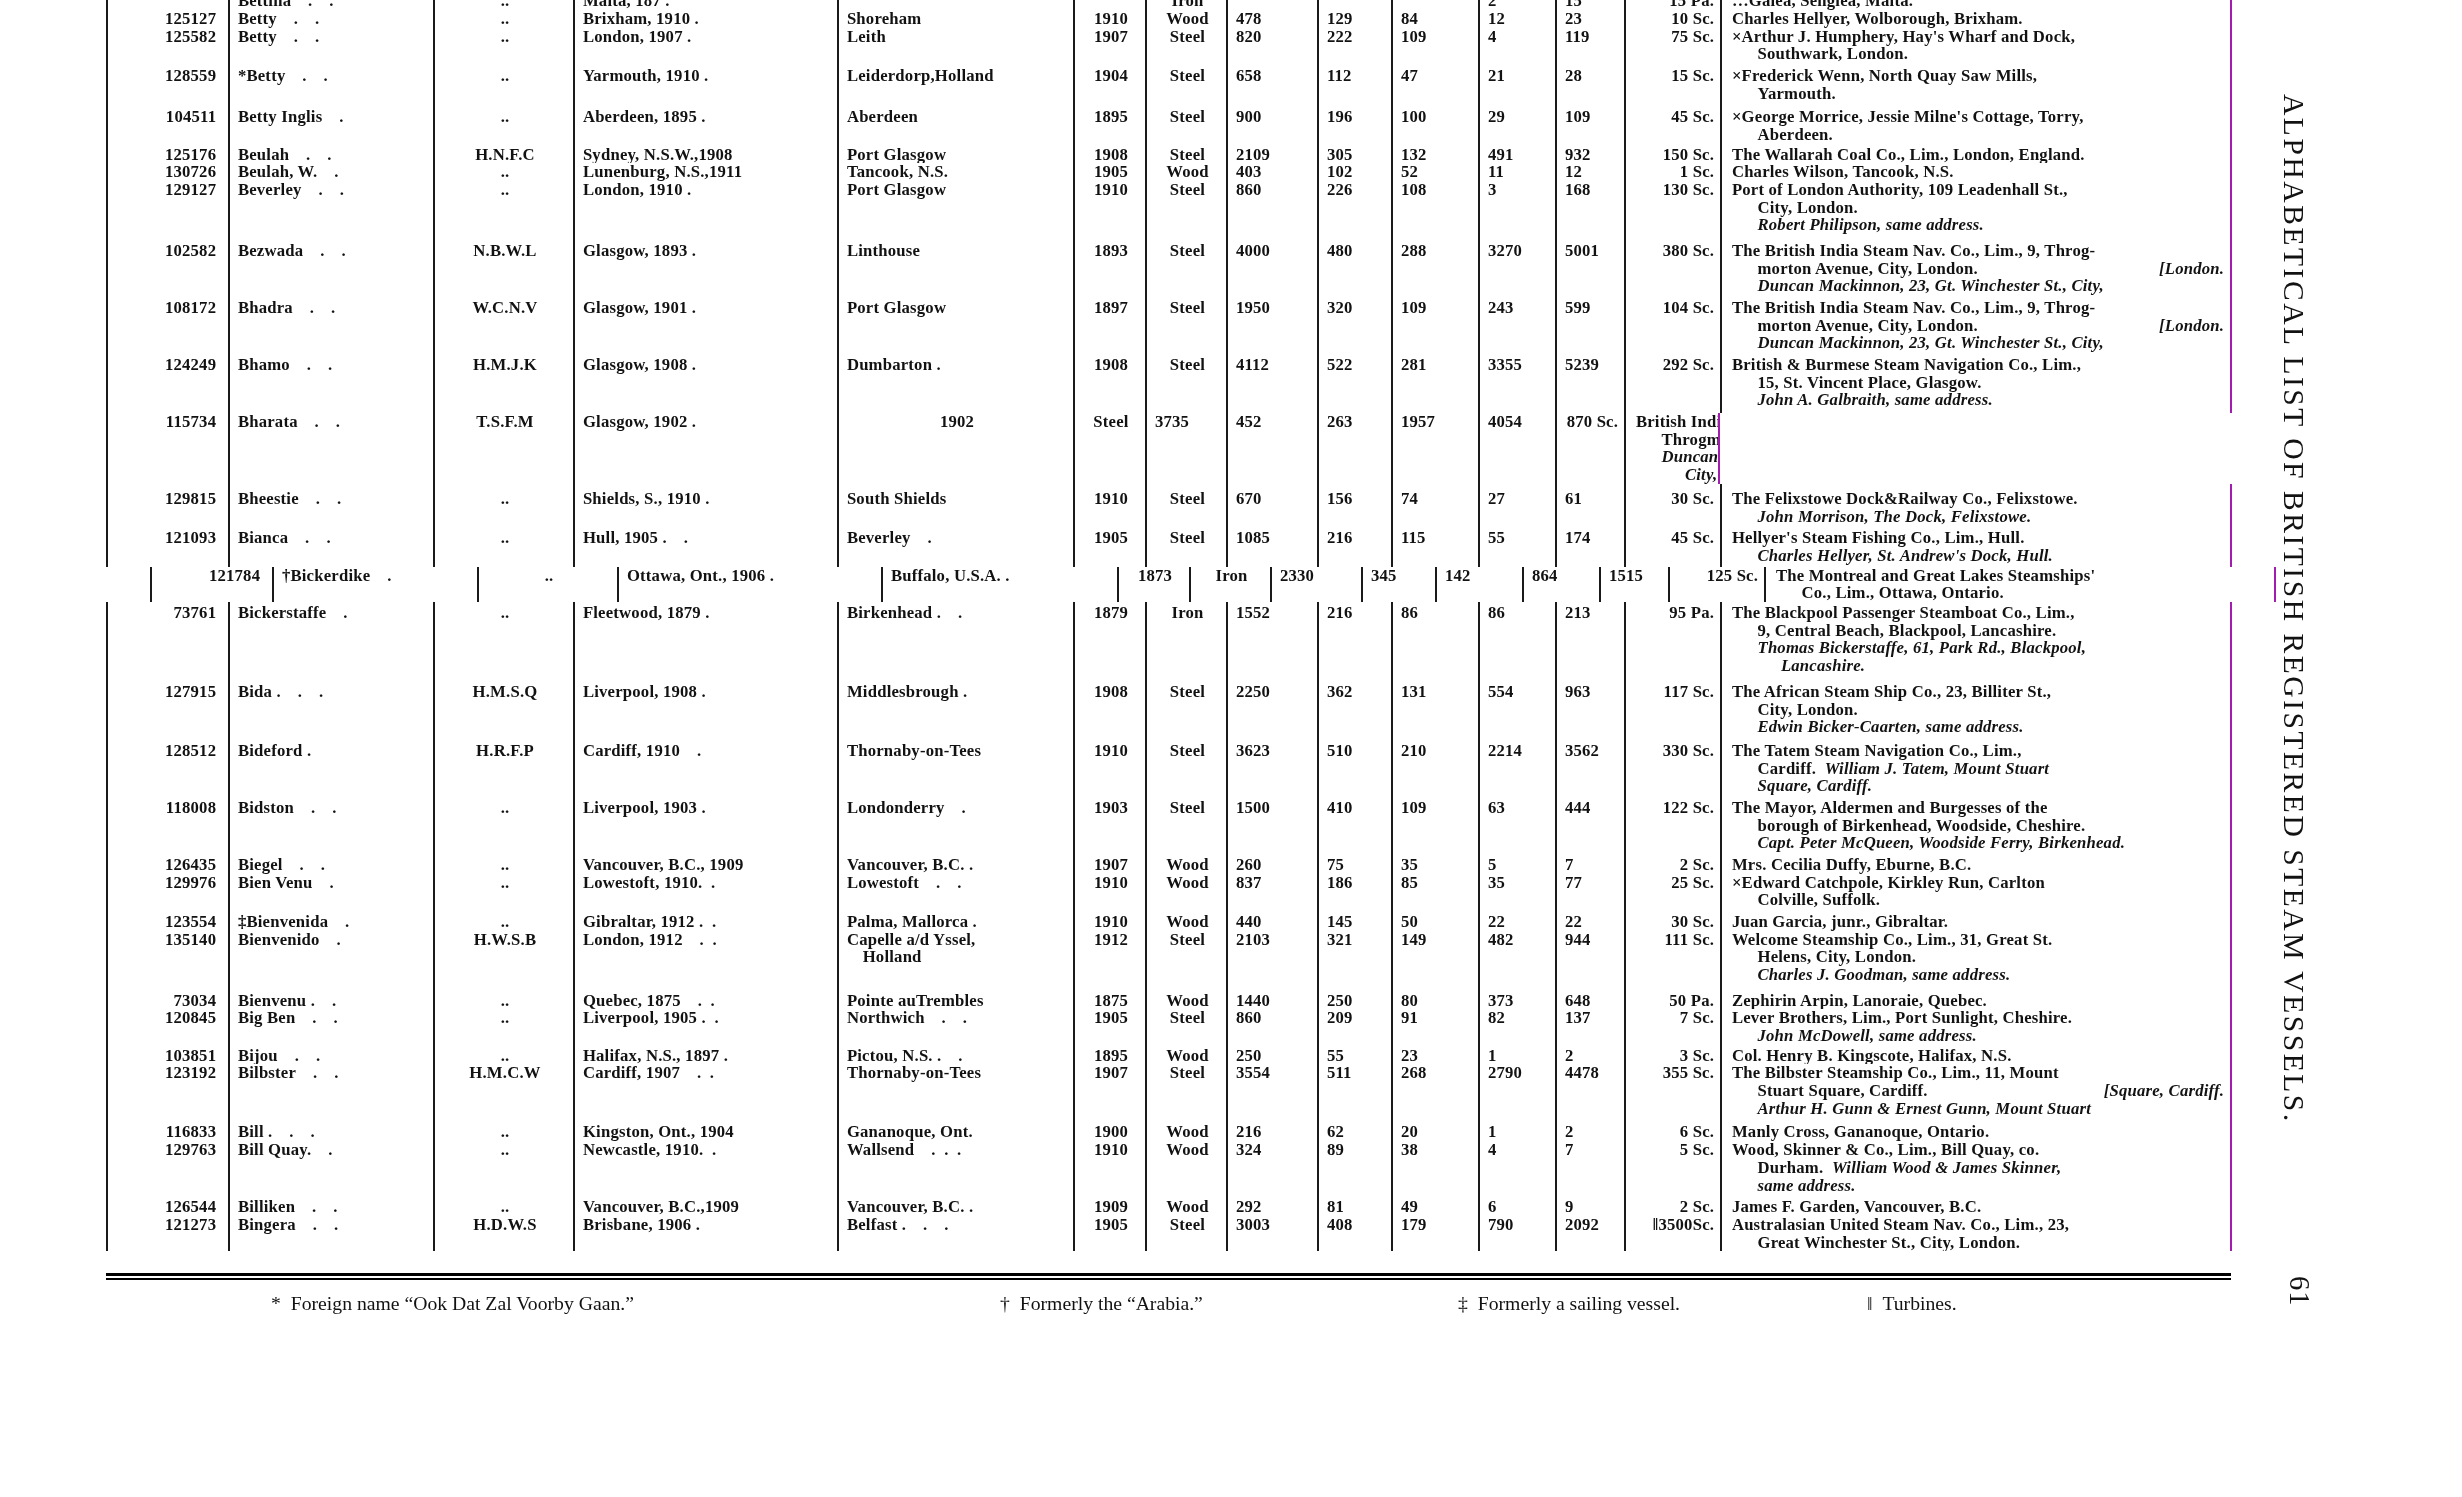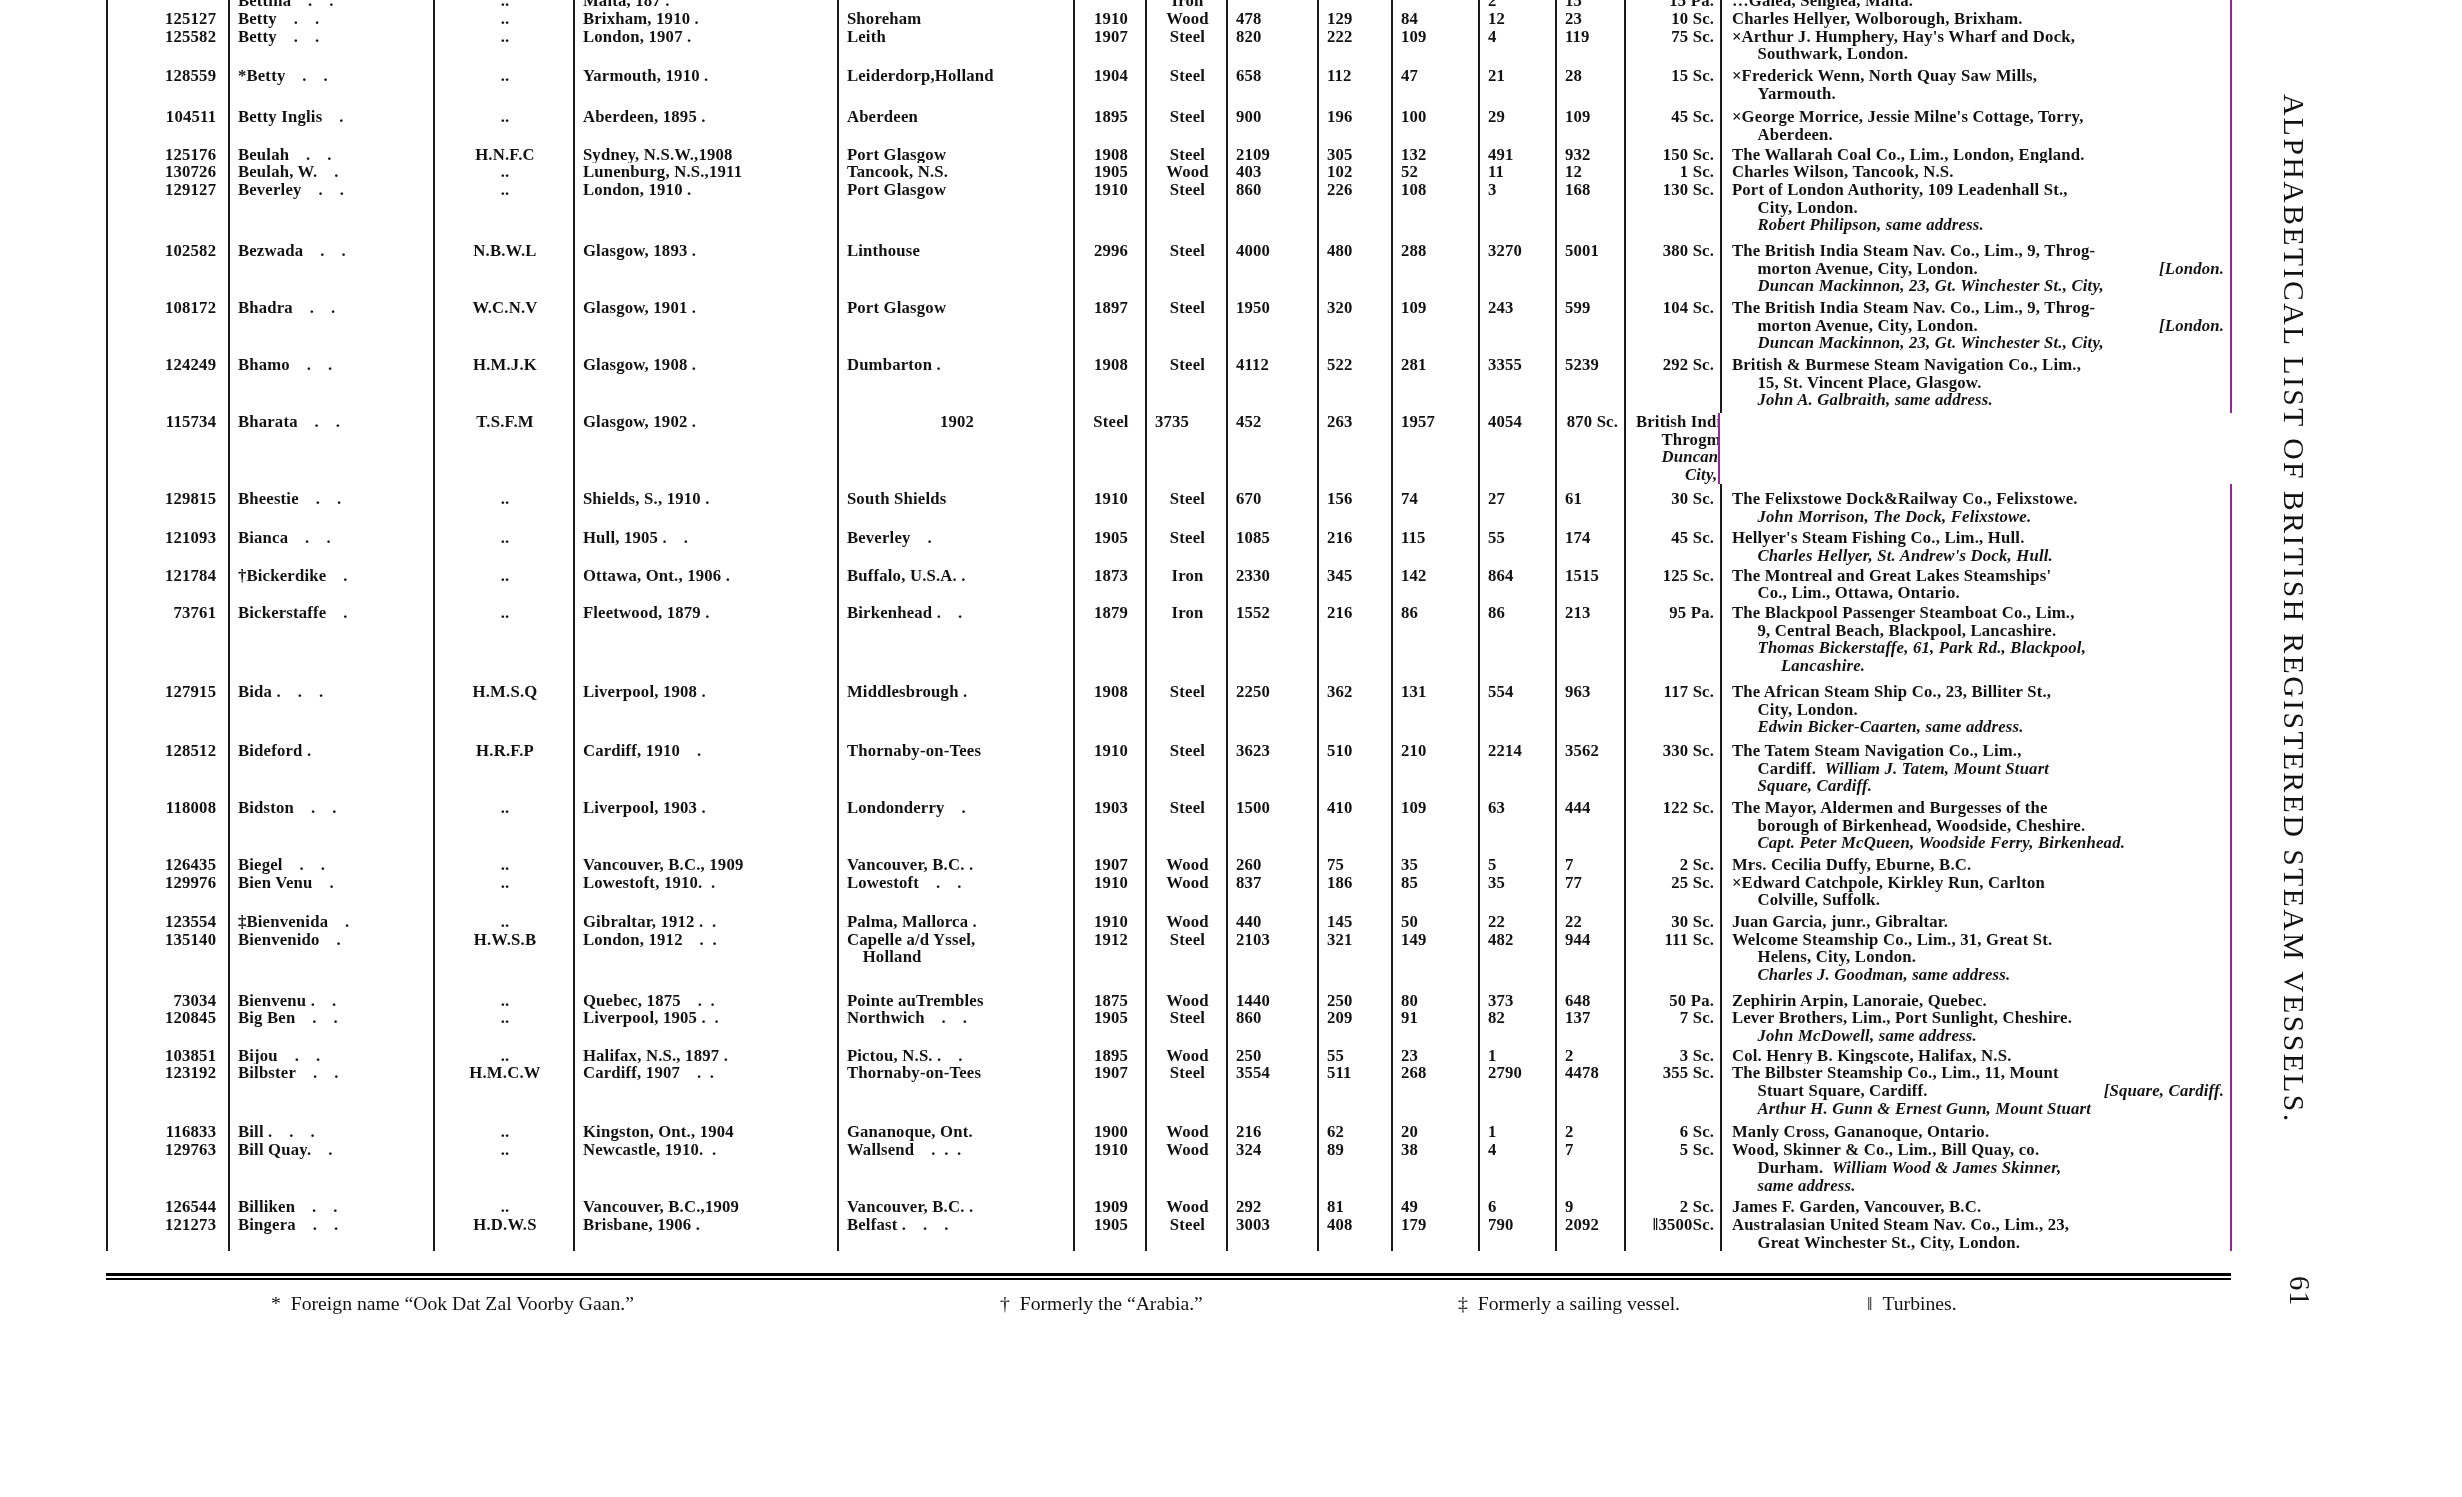--- a/index.html
+++ b/index.html
@@ -350,21 +350,21 @@
           <div class="cell c-owner"></div>
         </div>
         <div class="trow" style="grid-template-columns: 122px 205px 140px 264px 236px 72px 81px 91px 74px 87px 77px 69px 96px 512px; min-height: 53px;">
           <div class="cell c-no"><span>102582</span></div>
           <div class="cell c-name"><span>Bezwada . .</span></div>
           <div class="cell c-code"><span>N.B.W.L</span></div>
           <div class="cell c-registered"><span>Glasgow, 1893 .</span></div>
           <div class="cell c-built">
             <div class="ba-line">Linthouse</div>
           </div>
-          <div class="cell c-year"><span>2996</span></div>
+          <div class="cell c-year"><span>1893</span></div>
           <div class="cell c-material"><span>Steel</span></div>
           <div class="cell c-len"><span class="num-ft">400</span><span class="num-in">0</span></div>
           <div class="cell c-brd"><span class="num-ft">48</span><span class="num-in">0</span></div>
           <div class="cell c-dep"><span class="num-ft">28</span><span class="num-in">8</span></div>
           <div class="cell c-t1"><span>3270</span></div>
           <div class="cell c-t2"><span>5001</span></div>
           <div class="cell c-hp"><span>380 Sc.</span></div>
           <div class="cell c-owner">
             <div class="owner-line">
               <span>The British India Steam Nav. Co., Lim., 9, Throg-</span>
@@ -602,21 +602,21 @@
           <div class="cell c-year"></div>
           <div class="cell c-material"></div>
           <div class="cell c-len"></div>
           <div class="cell c-brd"></div>
           <div class="cell c-dep"></div>
           <div class="cell c-t1"></div>
           <div class="cell c-t2"></div>
           <div class="cell c-hp"></div>
           <div class="cell c-owner"></div>
         </div>
-        <div class="trow" style="grid-template-columns: 122px 205px 140px 264px 236px 72px 81px 91px 74px 87px 77px 69px 96px 512px; min-height: 35px;">
+        <div class="trow" style="grid-template-columns: 122px 205px 140px 264px 236px 72px 81px 91px 74px 87px 77px 69px 96px 512px; min-height: 35px; margin-left: 44px;">
           <div class="cell c-no"><span>121784</span></div>
           <div class="cell c-name"><span>†Bickerdike .</span></div>
           <div class="cell c-code"><span>..</span></div>
           <div class="cell c-registered"><span>Ottawa, Ont., 1906 .</span></div>
           <div class="cell c-built">
             <div class="ba-line">Buffalo, U.S.A. .</div>
           </div>
           <div class="cell c-year"><span>1873</span></div>
           <div class="cell c-material"><span>Iron</span></div>
           <div class="cell c-len"><span class="num-ft">233</span><span class="num-in">0</span></div>

